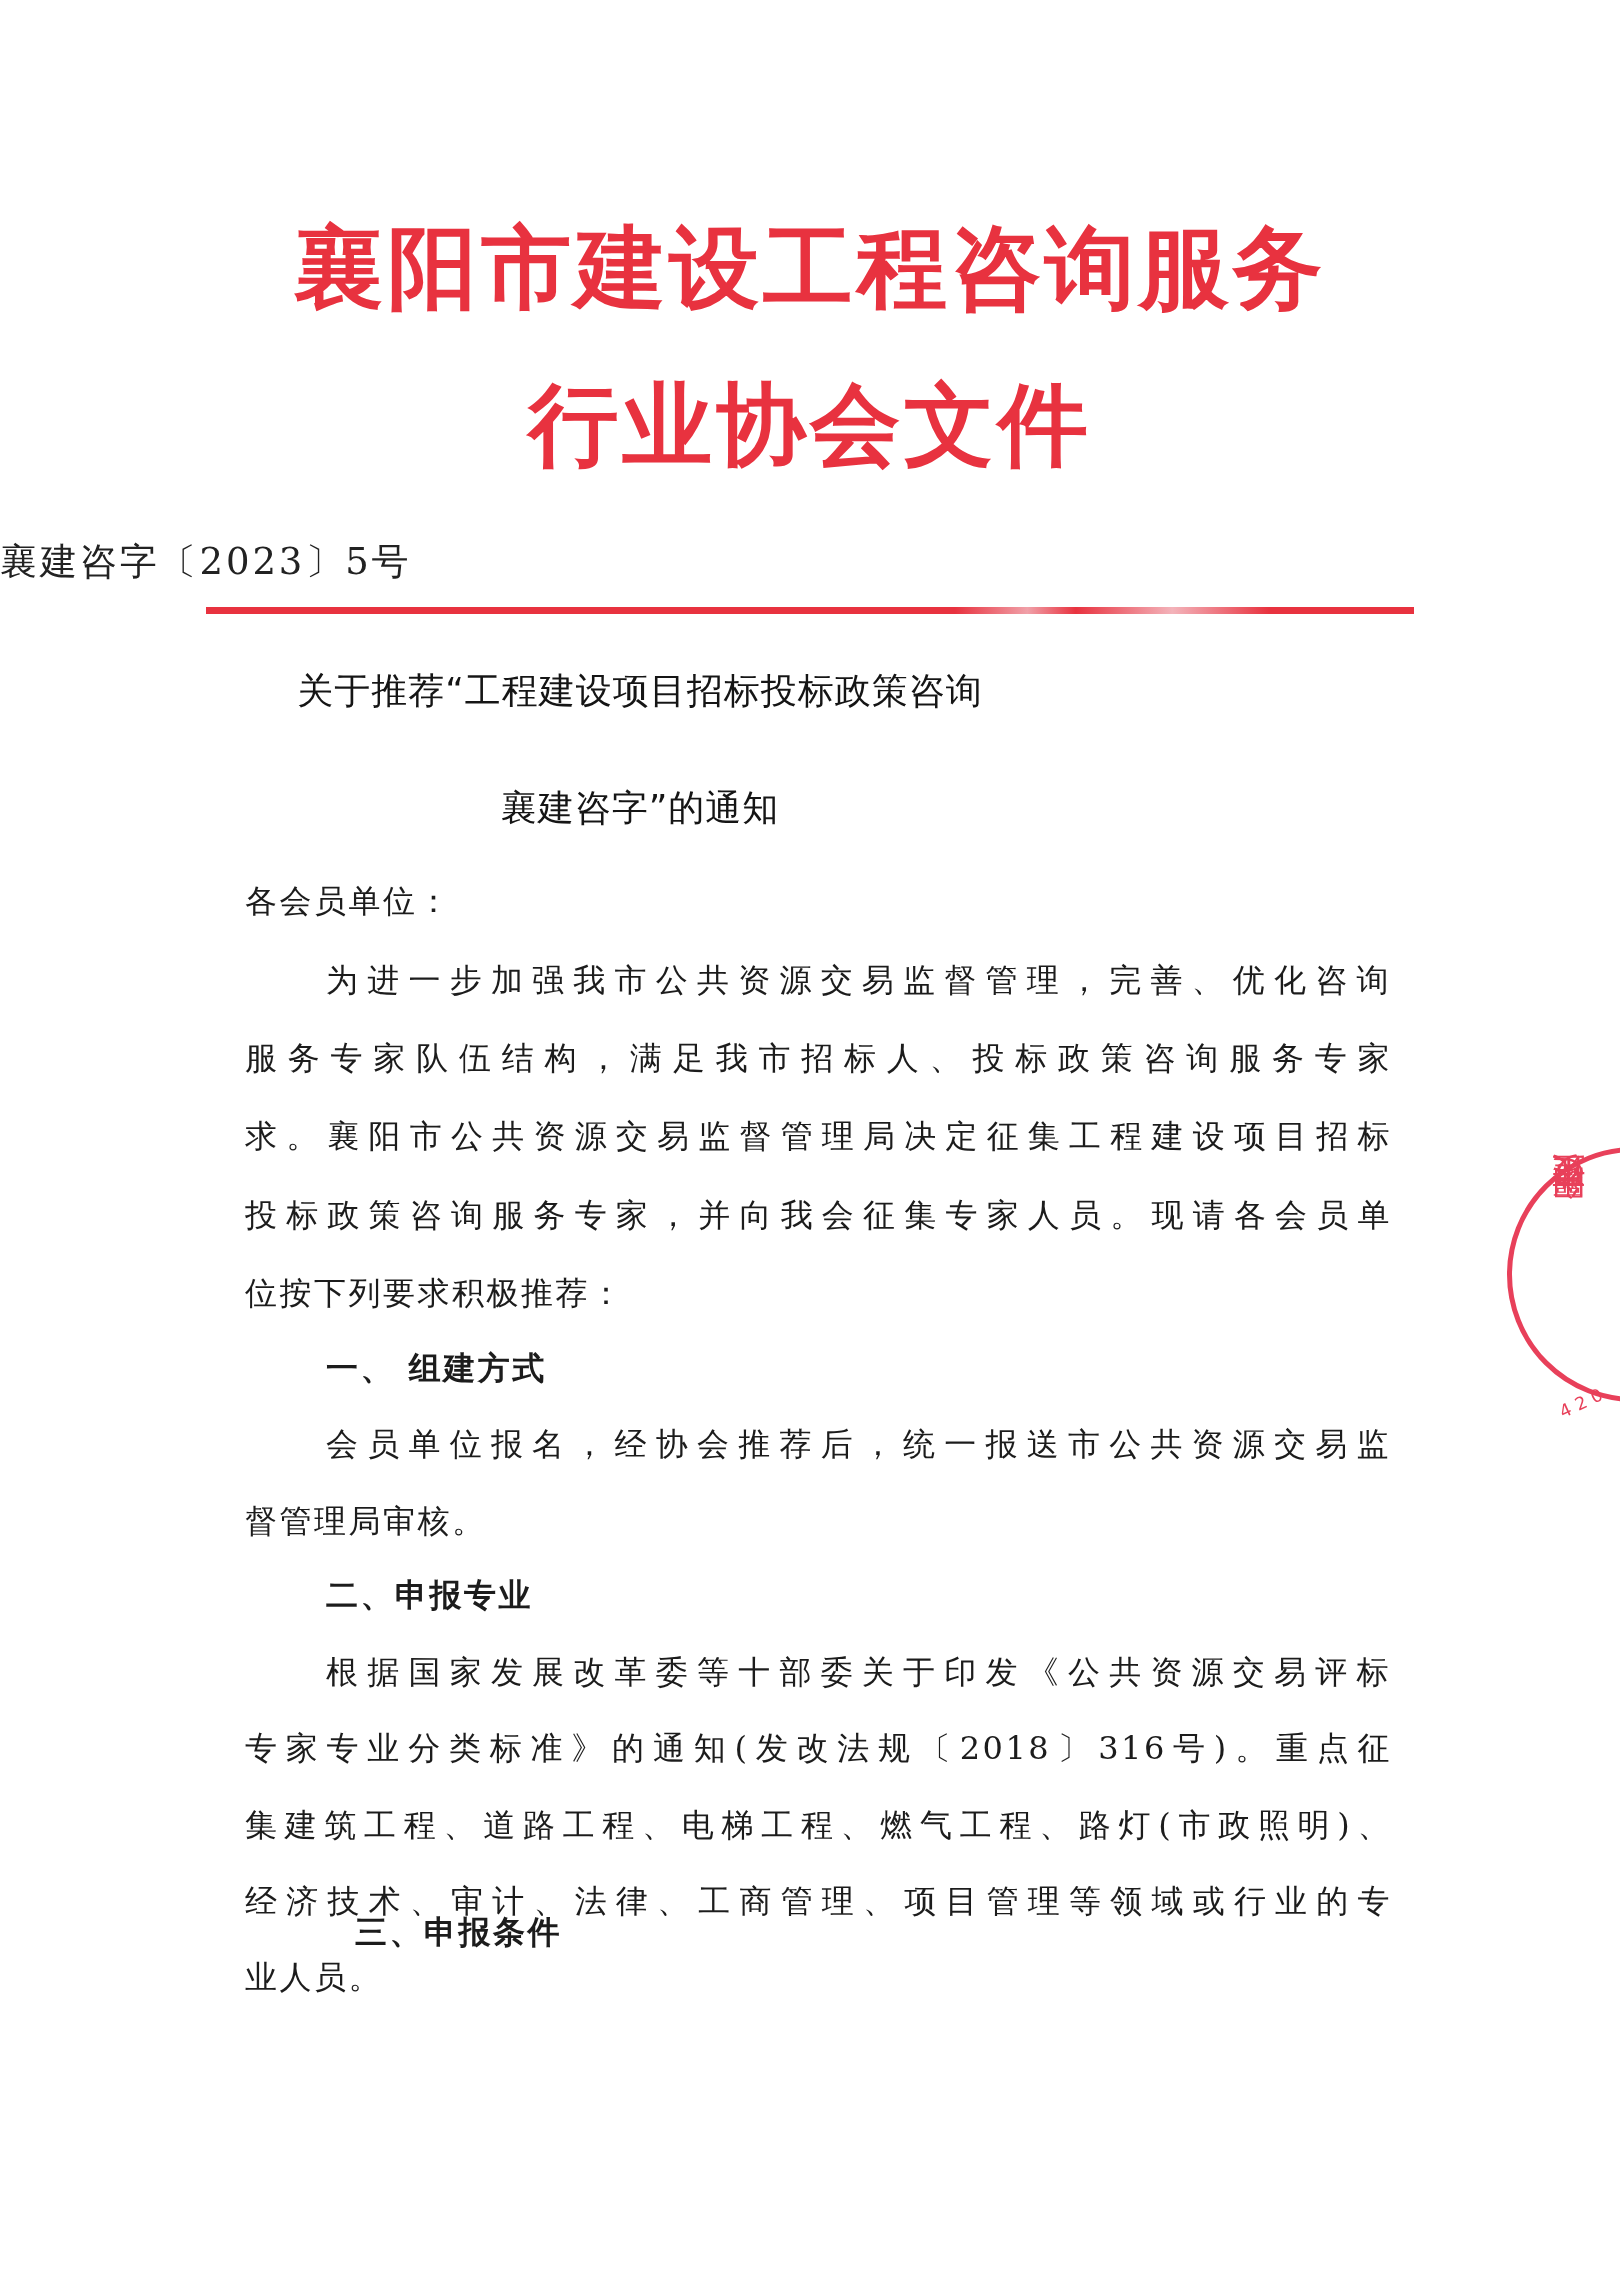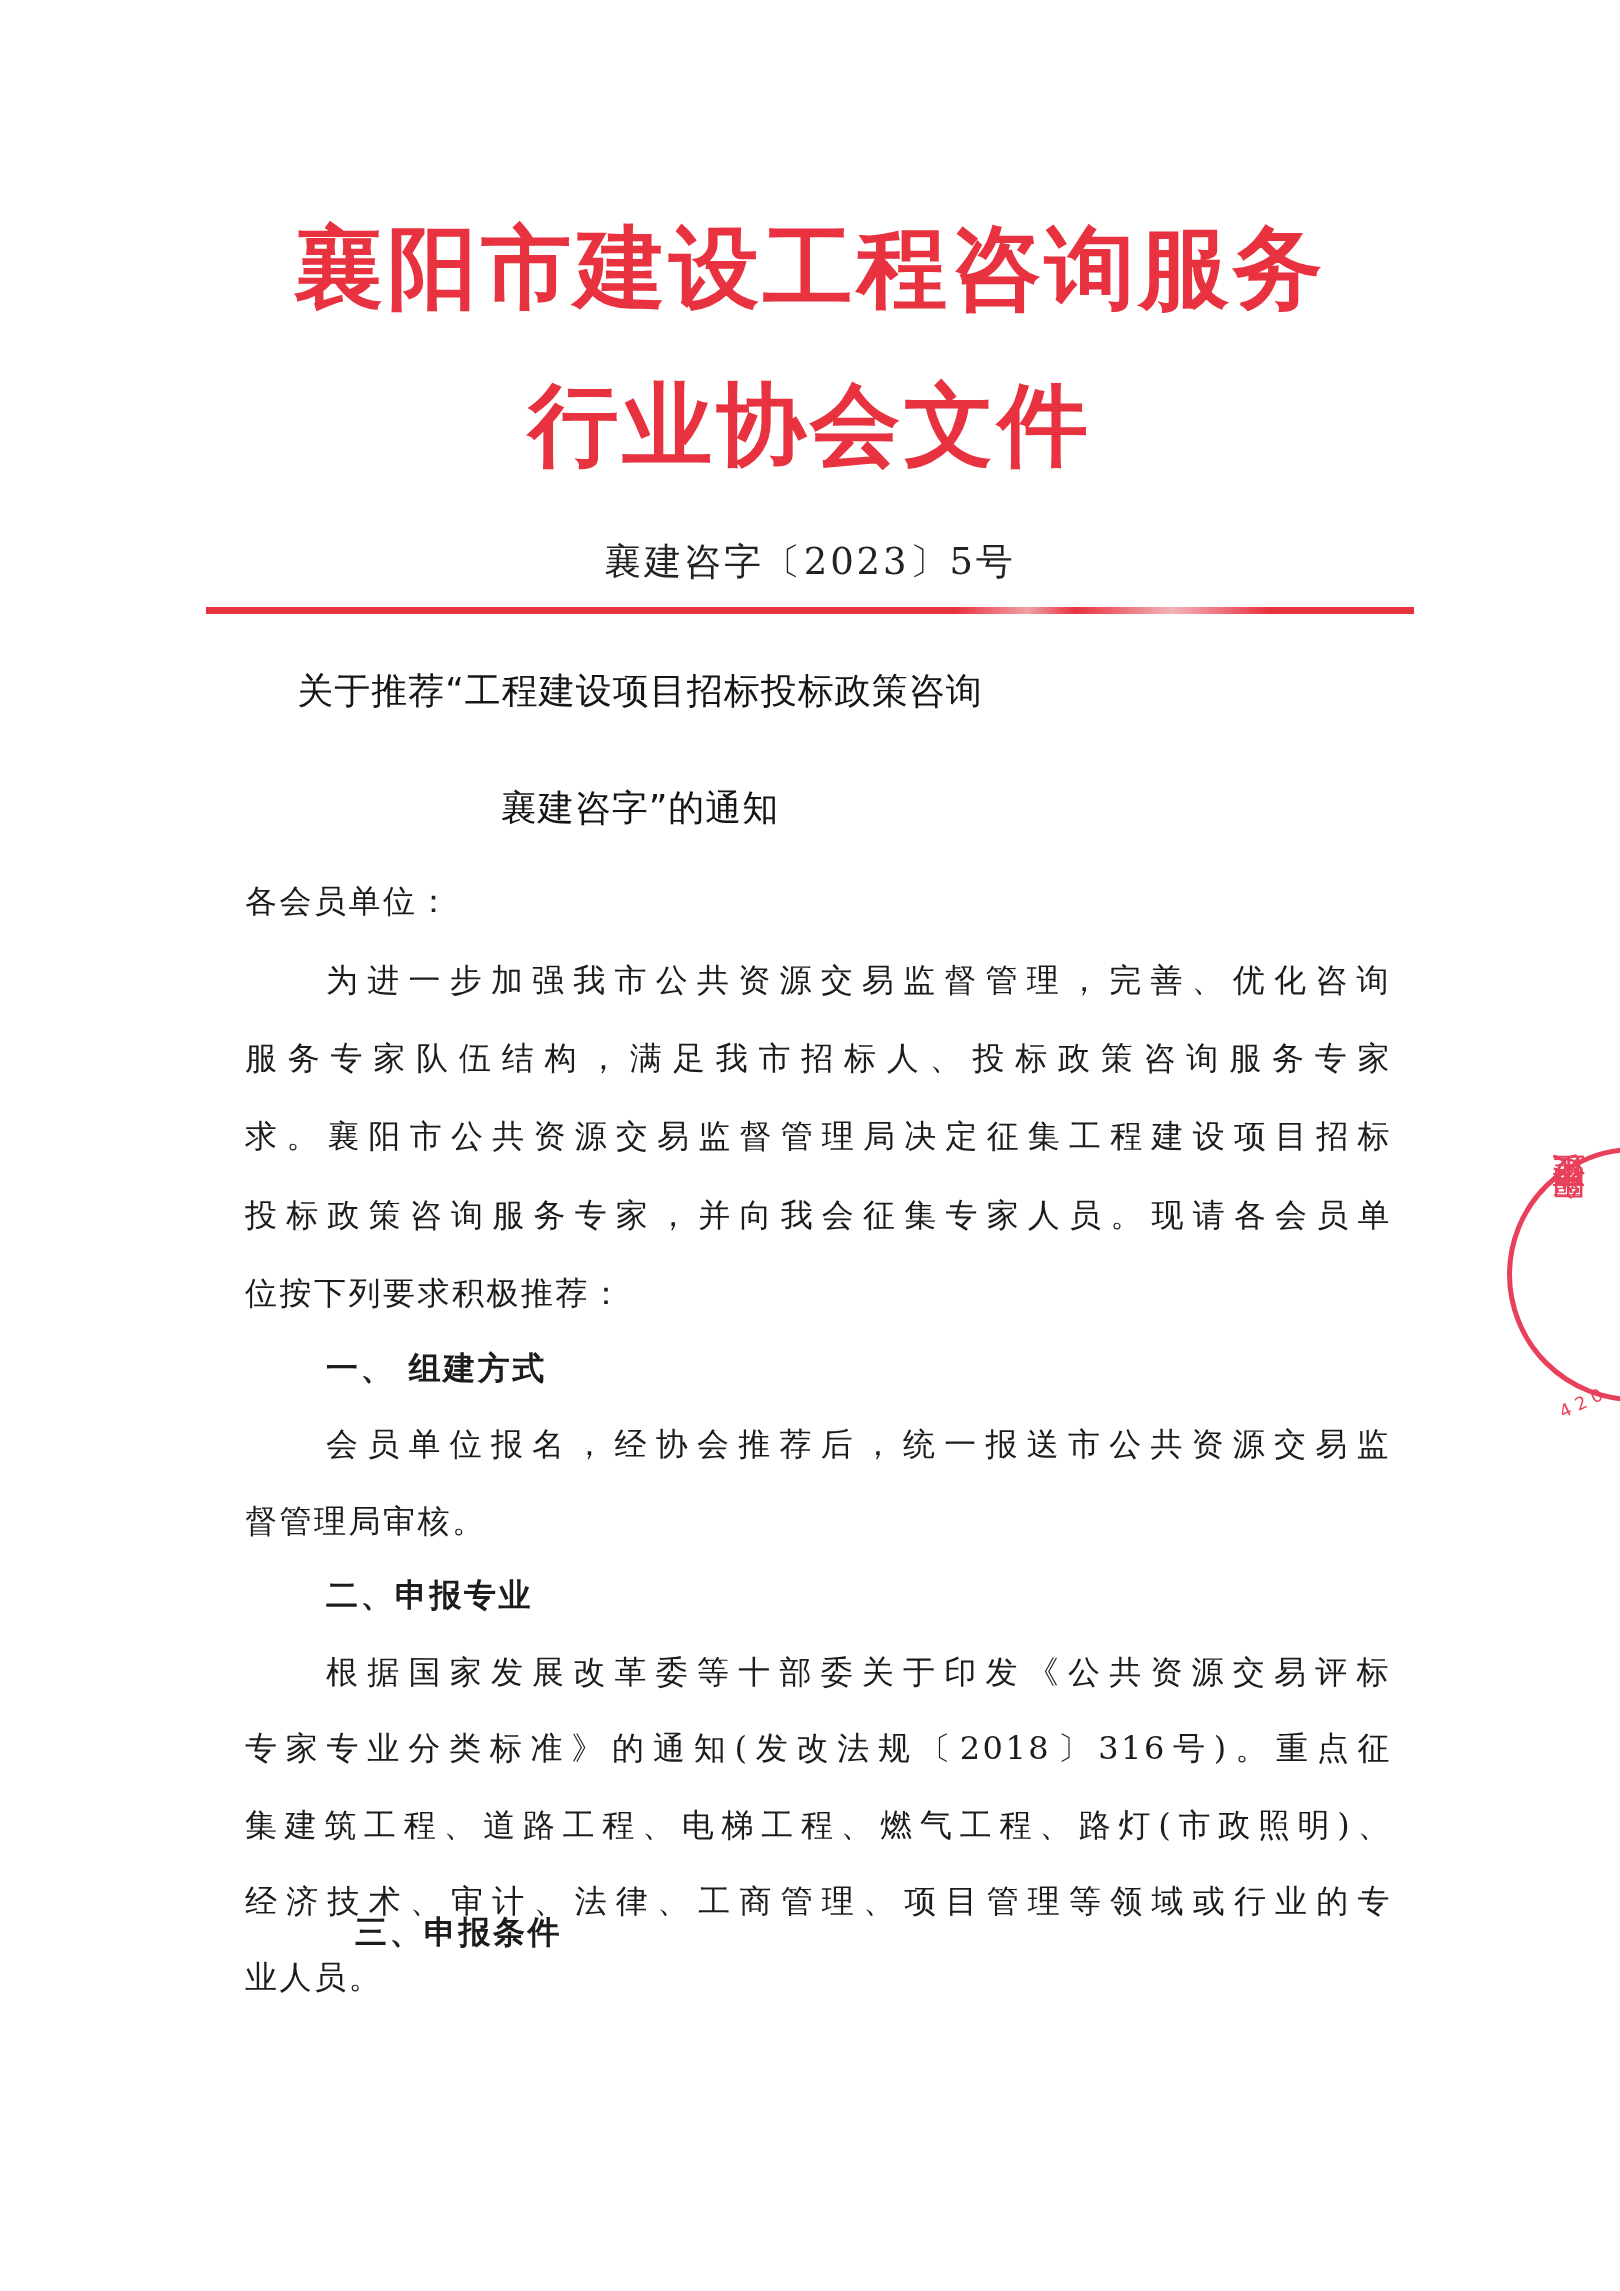--- a/index.html
+++ b/index.html
@@ -20,21 +20,21 @@
       font-size: 90px;
       letter-spacing: 3.9px;
       white-space: nowrap;
       text-align: center;
       left: 0; width: 1620px;
     }
     #red-title-1 { top: 208px; }
     #red-title-2 { top: 365px; }
     #doc-number {
       top: 537px; left: 0; width: 1620px;
-      text-align: center;
+      text-align: left;
       font-size: 37px;
       letter-spacing: 2.9px;
       color: #222;
       font-family: "DejaVu Serif", serif;
     }
     #red-rule {
       top: 607px; left: 206px; width: 1208px; height: 6.9px;
       background: linear-gradient(90deg, #e8323f 0%, #e8323f 62%, #f0a0a8 68%, #e8323f 72%, #f3b3ba 80%, #e8323f 88%, #e8323f 100%);
     }
     .doc-title {

